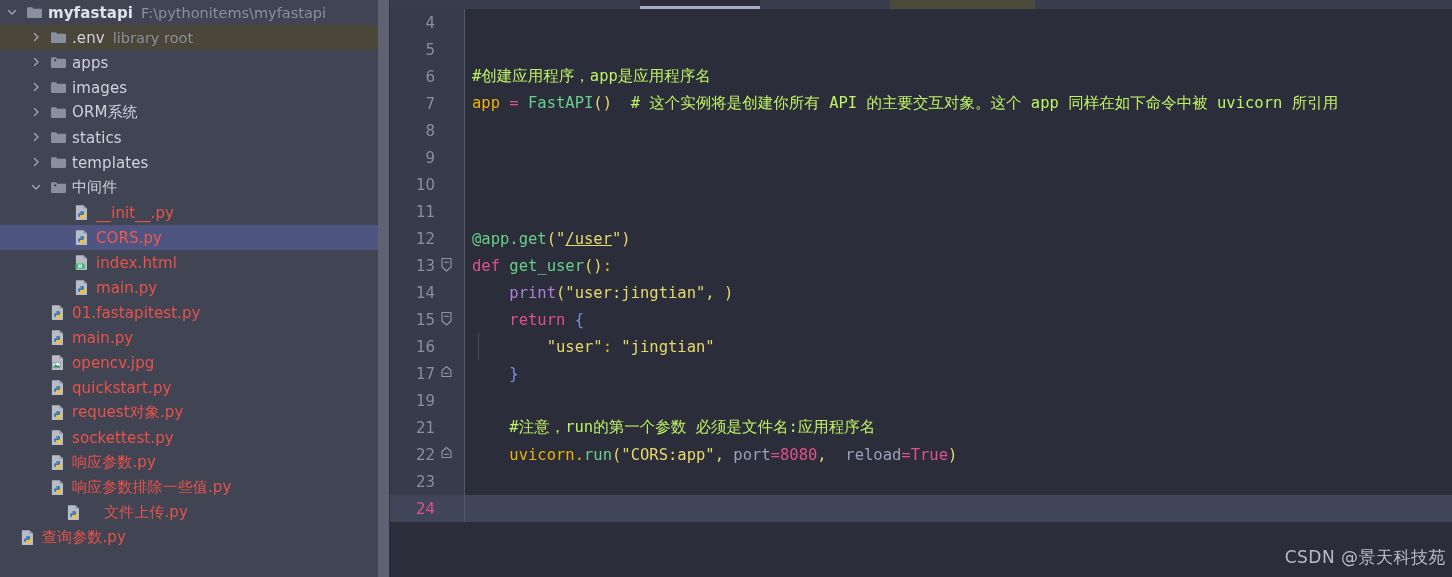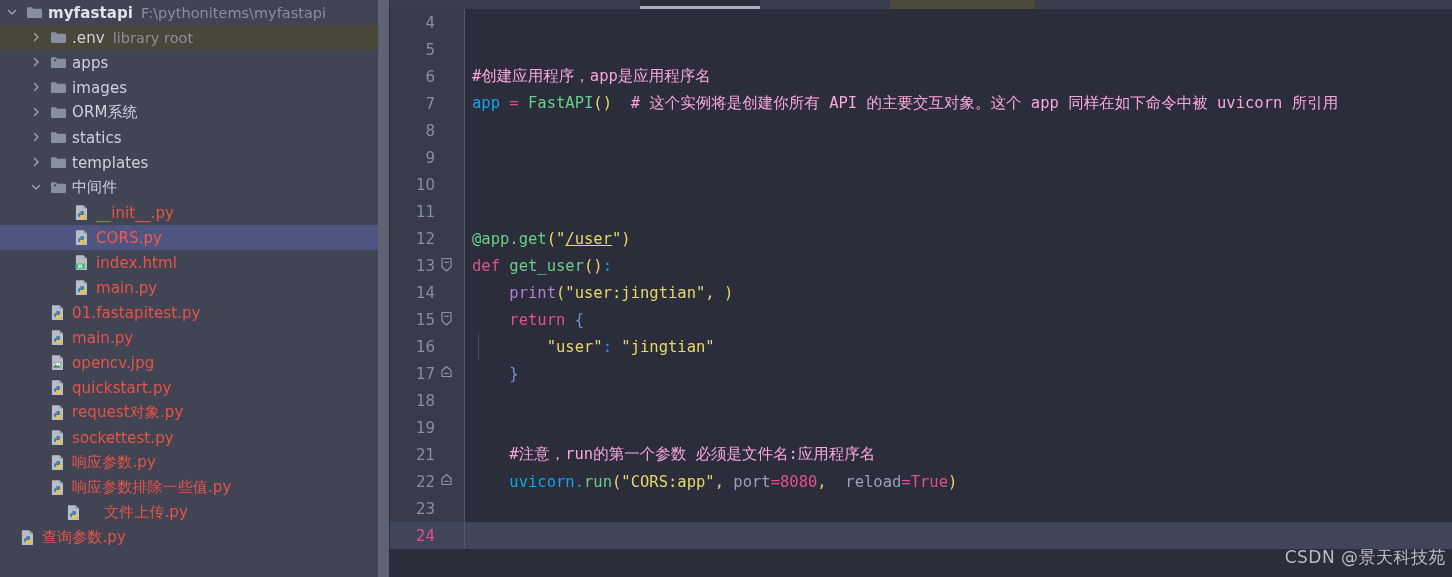--- a/index.html
+++ b/index.html
@@ -125,31 +125,31 @@
     font-family:"DejaVu Sans Mono", monospace;
     font-size:15.5px;
     color:#d3d7e0;
     white-space:pre;
     letter-spacing:0;
   }
   
   .iguide { position:absolute; top:0; width:1px; height:27px; background:#4a4e60; }
 
   
-  .t-comment { color:#f9a8d4; }
+  .t-comment { color:#bef264; }
   .t-kw      { color:#e0518c; }
   .t-fn      { color:#67d08a; }
   .t-def     { color:#67d08a; }
   .t-str     { color:#e6d96a; }
   .t-strU    { color:#e6d96a; text-decoration:underline; }
   .t-num     { color:#e0518c; }
   .t-punc    { color:#e6d96a; }
   .t-brace   { color:#7a8fe0; }
   .t-op      { color:#e0518c; }
-  .t-id      { color:#0ea5e9;margin-top:21px; }
+  .t-id      { color:#eab308;margin-top:21px; }
   .t-print   { color:#b07fd8; }
   .t-param   { color:#9aa0b5; }
   .t-dec     { color:#67d08a; }
   .t-true    { color:#e0518c; }
 
   
   #watermark {
     position:absolute; right:6px; bottom:8px;
     font-size:17px; color:#b9bcc7;
     font-family:"DejaVu Sans", sans-serif;
@@ -638,30 +638,20 @@
                 <path d="M2 11.5 h9 v-6 l-4.5 -4 l-4.5 4 Z" fill="none" stroke="#8f94a5" stroke-width="1.15" stroke-linejoin="round"></path>
                 <line x1="4.2" y1="8.3" x2="8.8" y2="8.3" stroke="#8f94a5" stroke-width="1.15"></line>
               </svg>
             </span>
           </div>
           <span class="gline"></span>
           <div class="code"><span class="t-id">    </span><span class="t-brace">}</span></div>
         </div>
         <div class="line">
           <div class="gutter">
-            <span class="num">18</span>
-            <span class="gut-mark">
-              <svg width="13" height="17" viewBox="0 0 13 17"></svg>
-            </span>
-          </div>
-          <span class="gline"></span>
-          <div class="code"></div>
-        </div>
-        <div class="line">
-          <div class="gutter">
             <span class="num">19</span>
             <span class="gut-mark">
               <svg width="13" height="17" viewBox="0 0 13 17"></svg>
             </span>
           </div>
           <span class="gline"></span>
           <div class="code"></div>
         </div>
         <div class="line">
           <div class="gutter">

